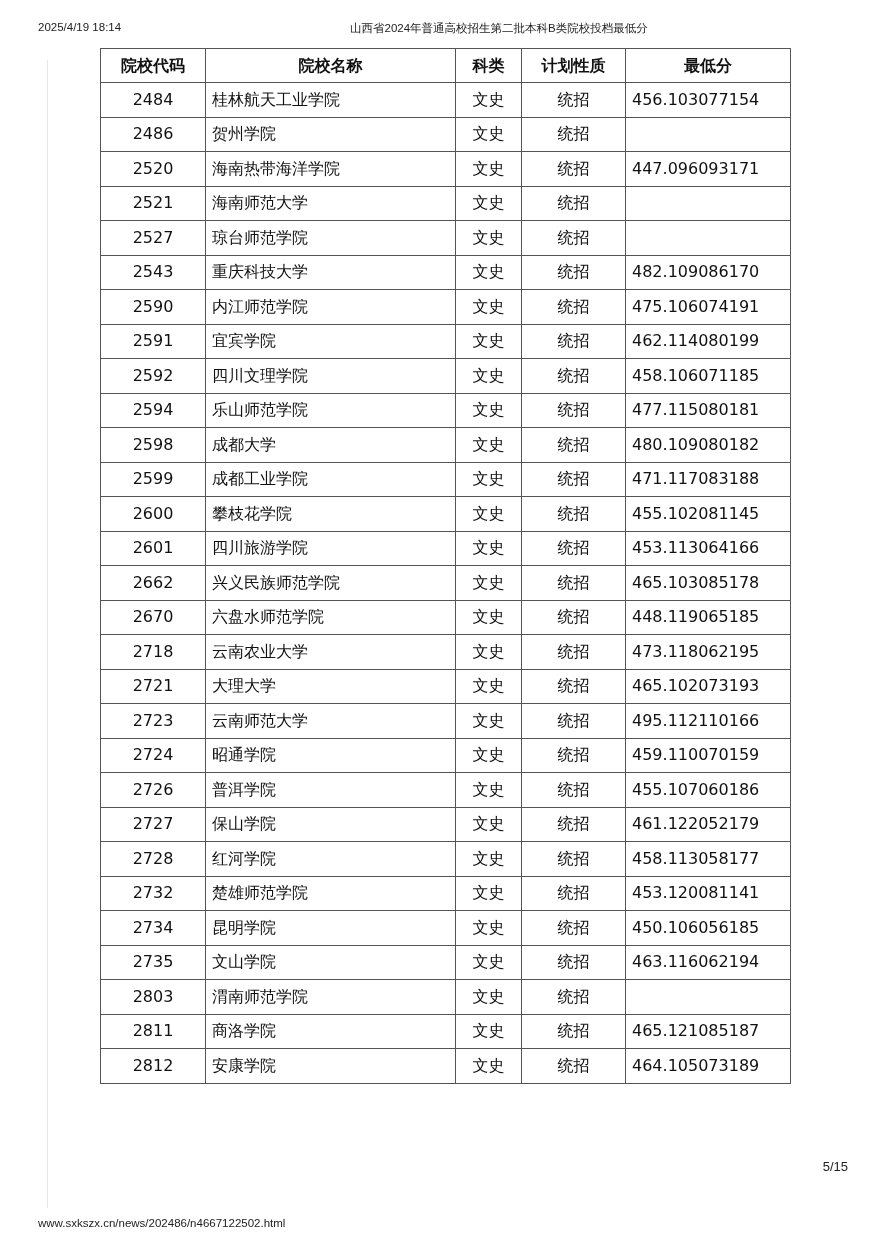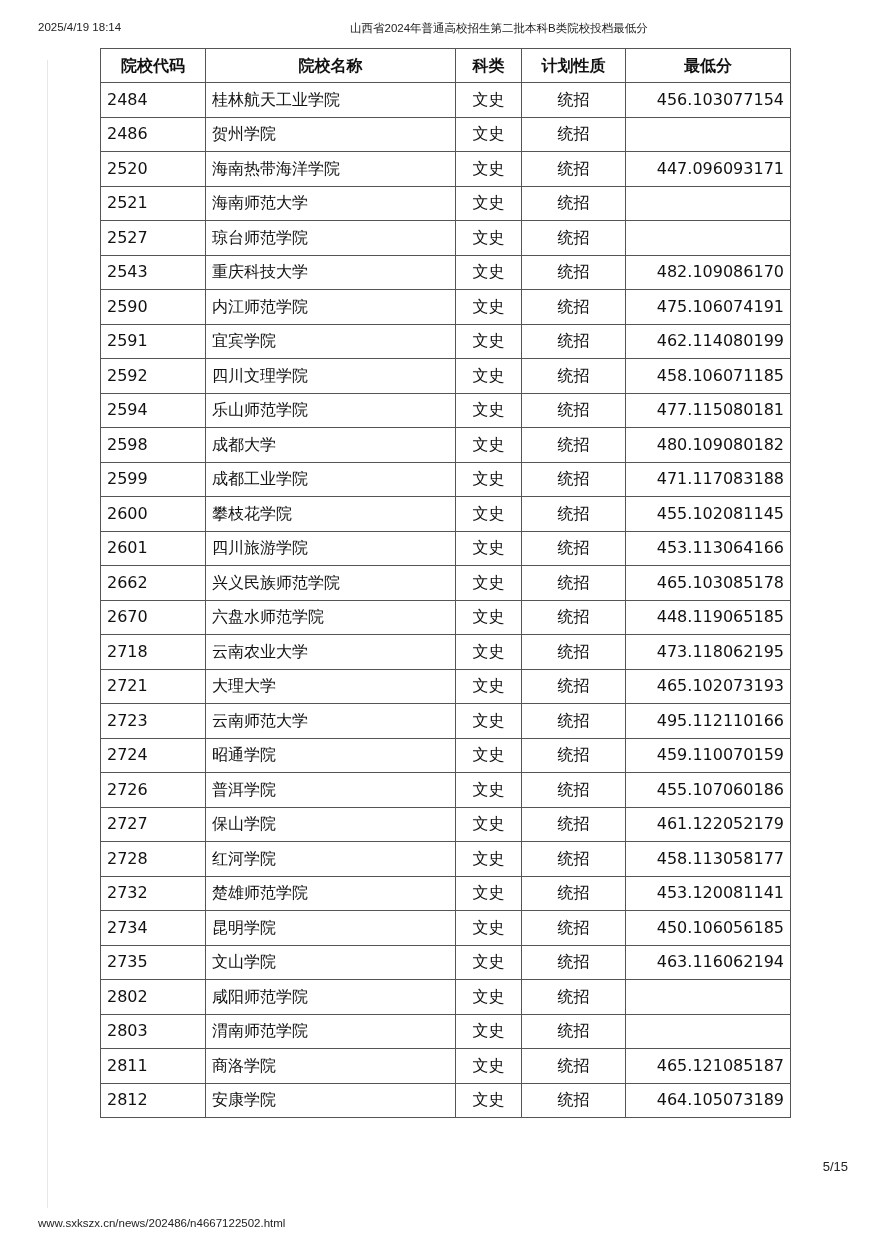--- a/index.html
+++ b/index.html
@@ -56,25 +56,25 @@
     font-size: 16px;
     line-height: 1;
     white-space: nowrap;
     overflow: hidden;
   }
   table.scores th {
     font-weight: bold;
     text-align: center;
     height: 33px;
   }
-  td.c-code { text-align: left; }
+  td.c-code { text-align: center; }
   td.c-name { text-align: left; padding-left: 6px; }
   td.c-cat { text-align: center; }
   td.c-plan { text-align: center; }
-  td.c-score { text-align: right; padding-right: 5px; }
+  td.c-score { text-align: left; padding-right: 5px; }
   .print-footer-url {
     position: absolute;
     left: 38px;
     top: 1217px;
     font-family: "Liberation Sans", sans-serif;
     font-size: 11.5px;
     color: #222;
   }
   .print-footer-page {
     position: absolute;
@@ -287,27 +287,20 @@
         <td class="c-score">450.106056185</td>
       </tr>
       <tr>
         <td class="c-code">2735</td>
         <td class="c-name">文山学院</td>
         <td class="c-cat">文史</td>
         <td class="c-plan">统招</td>
         <td class="c-score">463.116062194</td>
       </tr>
       <tr>
-        <td class="c-code">2802</td>
-        <td class="c-name">咸阳师范学院</td>
-        <td class="c-cat">文史</td>
-        <td class="c-plan">统招</td>
-        <td class="c-score"></td>
-      </tr>
-      <tr>
         <td class="c-code">2803</td>
         <td class="c-name">渭南师范学院</td>
         <td class="c-cat">文史</td>
         <td class="c-plan">统招</td>
         <td class="c-score"></td>
       </tr>
       <tr>
         <td class="c-code">2811</td>
         <td class="c-name">商洛学院</td>
         <td class="c-cat">文史</td>

